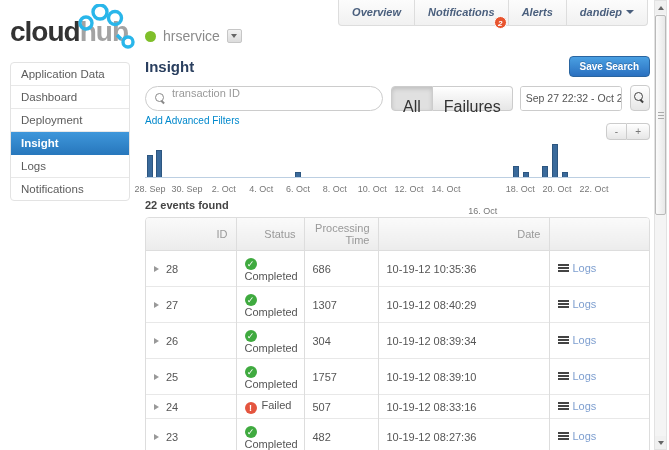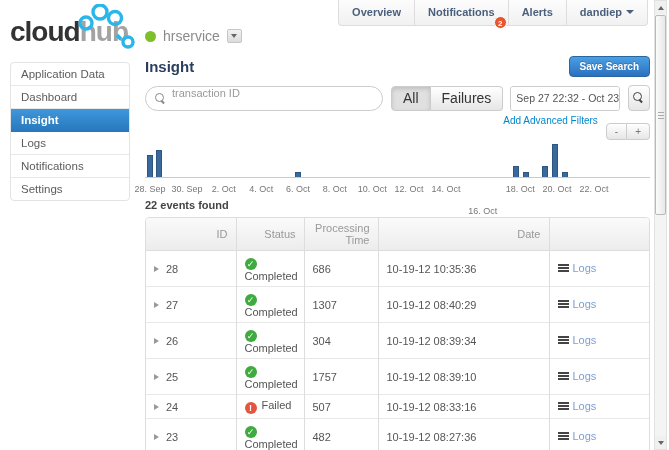--- a/index.html
+++ b/index.html
@@ -15,20 +15,21 @@
   .logo-text { font-size:28px; font-weight:bold; letter-spacing:-1px; line-height:44px; }
   .logo-cloud { color:#333; }
   .logo-hub { color:#a3a3a3; }
   .logo svg { position:absolute; left:66px; top:-6px; }
 
   
   .topnav {
     position:absolute; top:0; right:21px; display:flex;
     border:1px solid #ddd; border-top:none; border-radius:0 0 4px 4px;
     background:linear-gradient(#fcfcfc,#f1f1f1);
+    font-style:italic;
   }
   .topnav a {
     position:relative; display:block; padding:6px 13px 7px;
     font-size:11px; font-weight:bold; color:#4a5f7d; text-decoration:none;
     border-left:1px solid #ddd; white-space:nowrap;
   }
   .topnav a:first-child { border-left:none; }
   .badge {
     position:absolute; right:1px; bottom:-4px; min-width:13px; height:13px;
     background:#e8542e; border-radius:50%; color:#fff; font-size:8px; font-weight:bold;
@@ -93,21 +94,21 @@
     border:1.5px solid #8a8a8a; border-radius:50%;
   }
   .mag::after {
     content:""; position:absolute; left:7px; top:7px; width:4px; height:1.5px;
     background:#8a8a8a; transform:rotate(45deg); transform-origin:0 0;
   }
   .search-pill .mag { position:absolute; left:9px; top:6px; }
 
   .btn-group { display:flex; margin-left:8px; }
   .btn {
-    height:25px; padding:0 11px; font-size:14px; color:#333; line-height:23px;
+    height:25px; padding:8px 11px; font-size:16px; color:#333; line-height:23px;
     background:linear-gradient(#ffffff,#e6e6e6); border:1px solid #ccc; cursor:pointer;
     white-space:nowrap;
   }
   .btn-group .btn:first-child { border-radius:4px 0 0 4px; }
   .btn-group .btn:last-child { border-radius:0 4px 4px 0; border-left:none; }
   .btn.pressed { background:#e0e0e0; box-shadow:inset 0 2px 4px rgba(0,0,0,.15); }
 
   .date-box {
     display:flex; margin-left:7px; height:25px; border:1px solid #ccc; border-radius:3px;
     overflow:hidden; background:#fff;
@@ -122,21 +123,21 @@
   }
 
   .btn-search {
     margin-left:8px; width:28px; height:26px; border:1px solid #ccc; border-radius:4px;
     background:linear-gradient(#ffffff,#e6e6e6); display:flex; align-items:center; justify-content:center;
     cursor:pointer;
   }
   .btn-search .mag::before { border-color:#444; }
   .btn-search .mag::after { background:#444; }
 
-  .sub-filter-row { display:flex; justify-content:flex-end; margin-top:4px; }
+  .sub-filter-row { display:flex; justify-content:space-between; margin-top:4px; }
   .adv-link { font-size:10px; color:#0088cc; text-decoration:none; }
   .zoom-group { display:flex; margin-top:8px; }
   .zoom-group .btn { height:17px; line-height:15px; padding:0 8px; font-size:10px; color:#777; }
 
   
   .chart { position:relative; margin-top:2px; height:50px; }
   .chart-bars { position:relative; height:36px; border-bottom:1px solid #bccfe2; }
   .chart-bars .bar { position:absolute; bottom:0; width:6px; background:#3a6a9b; border:1px solid #2d5680; border-bottom:none; }
   .chart-axis { position:relative; height:13px; }
   .chart-axis .xlab {
@@ -221,31 +222,31 @@
   </a>
 </nav>
 
 <div class="sidebar">
     <a href="#" class="side-item">
     <span>Application Data</span>
   </a>
     <a href="#" class="side-item">
     <span>Dashboard</span>
   </a>
+    <a href="#" class="side-item">
+    <span>Deployment</span>
+  </a>
     <a href="#" class="side-item active">
     <span>Insight</span>
   </a>
     <a href="#" class="side-item">
     <span>Logs</span>
   </a>
     <a href="#" class="side-item">
     <span>Notifications</span>
-  </a>
-    <a href="#" class="side-item">
-    <span>Settings</span>
   </a>
   </div>
 
 <div class="content">
 
   <div class="app-row">
     <span class="app-dot"></span>
     <span class="app-name">hrservice</span>
     <span class="mini-dd">
         <span class="tri"></span>

